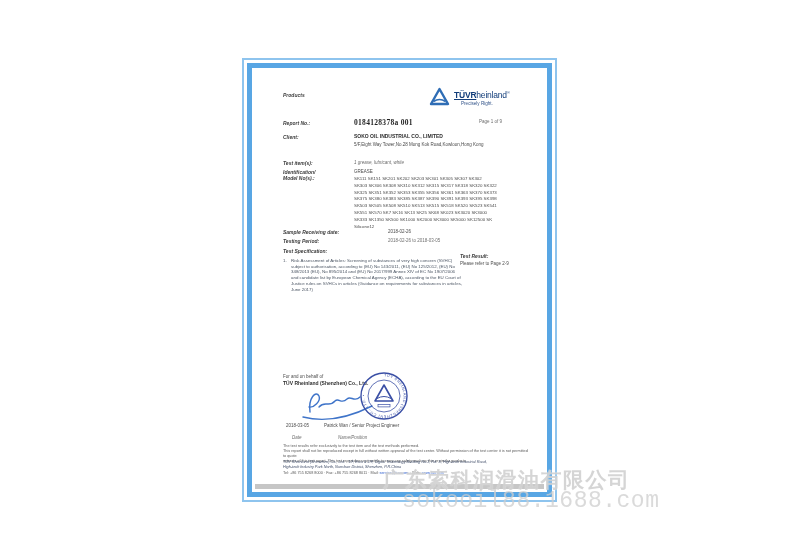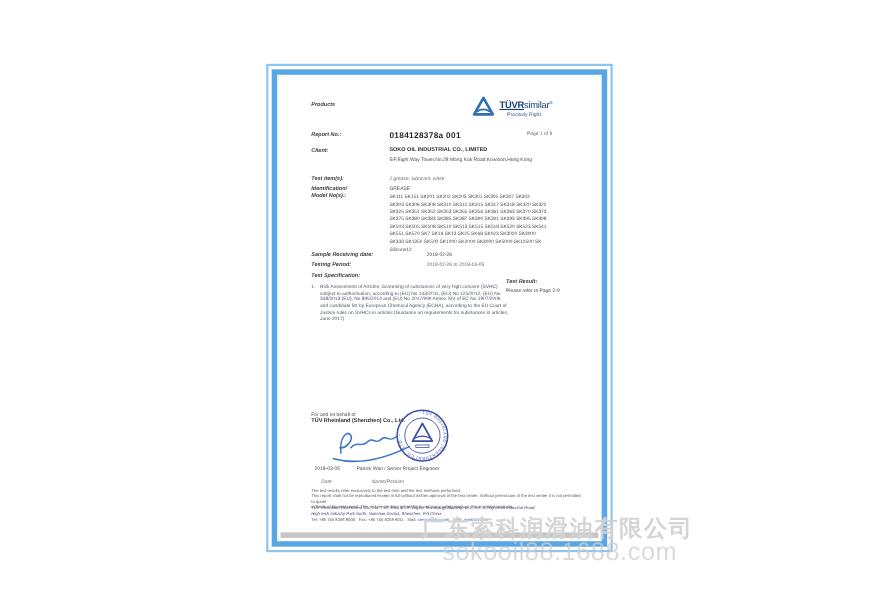--- a/index.html
+++ b/index.html
@@ -32,44 +32,44 @@
   .reportno{font-size:7.5px;font-weight:bold;color:#1f1f1f;letter-spacing:0.3px;white-space:nowrap;}
   .link{color:#2255cc;}
   .addr{font-size:3.8px;line-height:4.9px;color:#3d4a66;font-style:italic;}
   
   .wm-cn{
     left:383px;top:466px;font-size:21px;font-weight:bold;letter-spacing:1.5px;
     color:rgba(178,178,178,0.55);text-shadow:0 0 1px rgba(255,255,255,0.9);white-space:nowrap;text-align:center;
   }
   .wm-site{
     left:402px;top:488px;font-size:23px;color:rgba(205,205,205,0.75);
-    letter-spacing:0.5px;white-space:nowrap;
+    letter-spacing:0.5px;white-space:nowrap;font-family:Liberation Mono, monospace;
   }
 </style>
 </head>
 <body>
 
 <div class="abs photo">
   <div class="frame">
 
     <div class="abs lab" style="left:31px;top:24px;">Products</div>
 
     <div class="abs" style="left:177px;top:18px;width:110px;height:24px;">
       <span class="abs" style="left:0;top:1px;">
         <svg width="21" height="20" viewBox="0 0 21 20">
           <path d="M10.5 2 L19 17 L2 17 Z" fill="none" stroke="#2f6db5" stroke-width="2.4" stroke-linejoin="round"></path>
           <path d="M4.5 14.5 Q10.5 10.5 16.5 14.5" fill="none" stroke="#2f6db5" stroke-width="1.6"></path>
         </svg>
       </span>
-      <span class="abs brand" style="left:25px;top:4px;"><b>TÜVR</b><span>similar</span><sup style="font-size:4px;">®</sup></span>
+      <span class="abs brand" style="left:25px;top:4px;"><b>TÜVR</b><span>heinland</span><sup style="font-size:4px;">®</sup></span>
       <span class="abs tagline" style="left:32px;top:15px;">Precisely Right.</span>
     </div>
 
     <div class="abs lab" style="left:31px;top:52px;">Report No.:</div>
-    <div class="abs reportno" style="left:102px;top:50px;">0184128378a 001</div>
+    <div class="abs reportno" style="left:102px;top:50px;font-family:Liberation Serif, serif;">0184128378a 001</div>
     <div class="abs pageno" style="left:227px;top:51px;">Page 1 of 9</div>
 
     <div class="abs lab" style="left:31px;top:66px;">Client:</div>
     <div class="abs valb" style="left:102px;top:65px;">SOKO OIL INDUSTRIAL CO., LIMITED</div>
     <div class="abs val" style="left:102px;top:74px;">5/F,Eight Way Tower,No.28 Mong Kok Road,Kowloon,Hong Kong</div>
 
     <div class="abs lab" style="left:31px;top:92px;">Test item(s):</div>
     <div class="abs val" style="left:102px;top:92px;font-style:italic;color:#6b6b6b;">1 grease, lubricant, white</div>
 
     <div class="abs lab" style="left:31px;top:101px;">Identification/</div>

